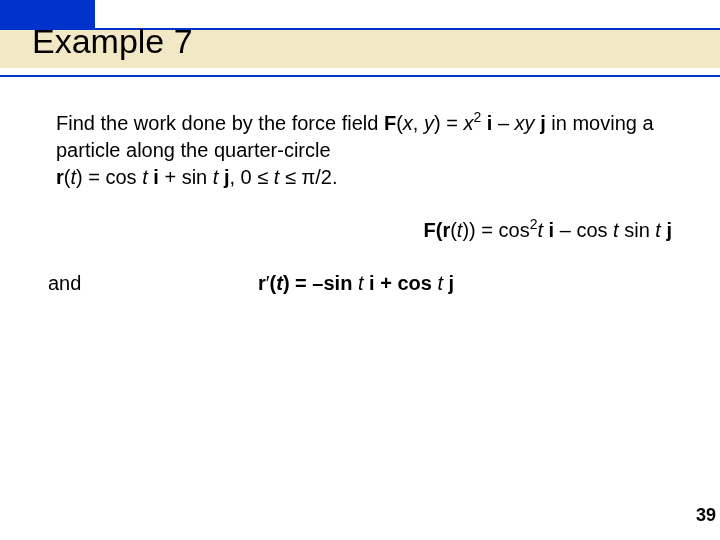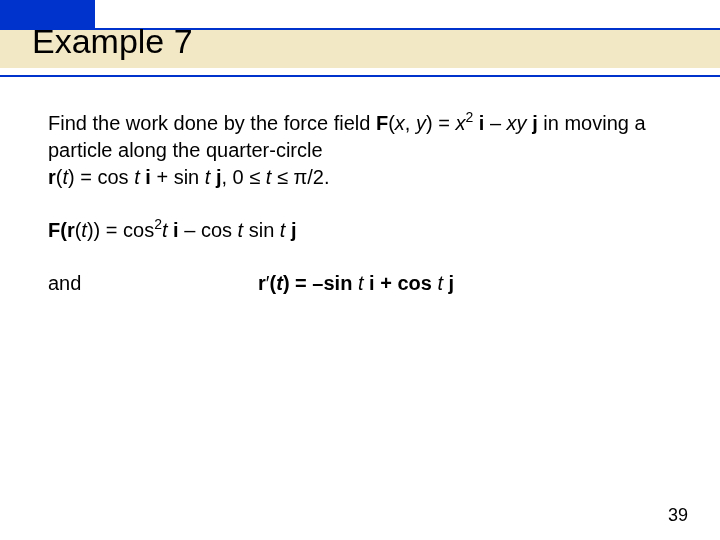--- a/index.html
+++ b/index.html
@@ -65,47 +65,49 @@
     z-index: 5;
   }
   .body {
     padding: 32px 48px 0 48px;
     font-size: 20px;
     line-height: 1.35;
     color: #000000;
   }
   .para {
     margin-bottom: 24px;
+    margin-left: 8px;
   }
   .solution-label {
     color: #8a2ea0;
   }
   .centered {
-    text-align: left;
+    text-align: right;
     margin: 26px 0;
   }
   .row-and {
     display: flex;
     align-items: baseline;
     margin-top: 22px;
   }
   .row-and .left {
     width: 200px;
   }
   .row-and .right {
     flex: 1;
     text-align: left;
     padding-left: 10px;
   }
   .pagenum {
     position: absolute;
     bottom: 14px;
-    right: 32px;
+    right: 4px;
     font-size: 18px;
     color: #000000;
+    font-weight: bold;
   }
   i.var { font-style: italic; }
   .bold { font-weight: bold; }
   sup { font-size: 0.7em; line-height: 0; }
 </style>
 </head>
 <body>
 
 <div class="slide">
 

